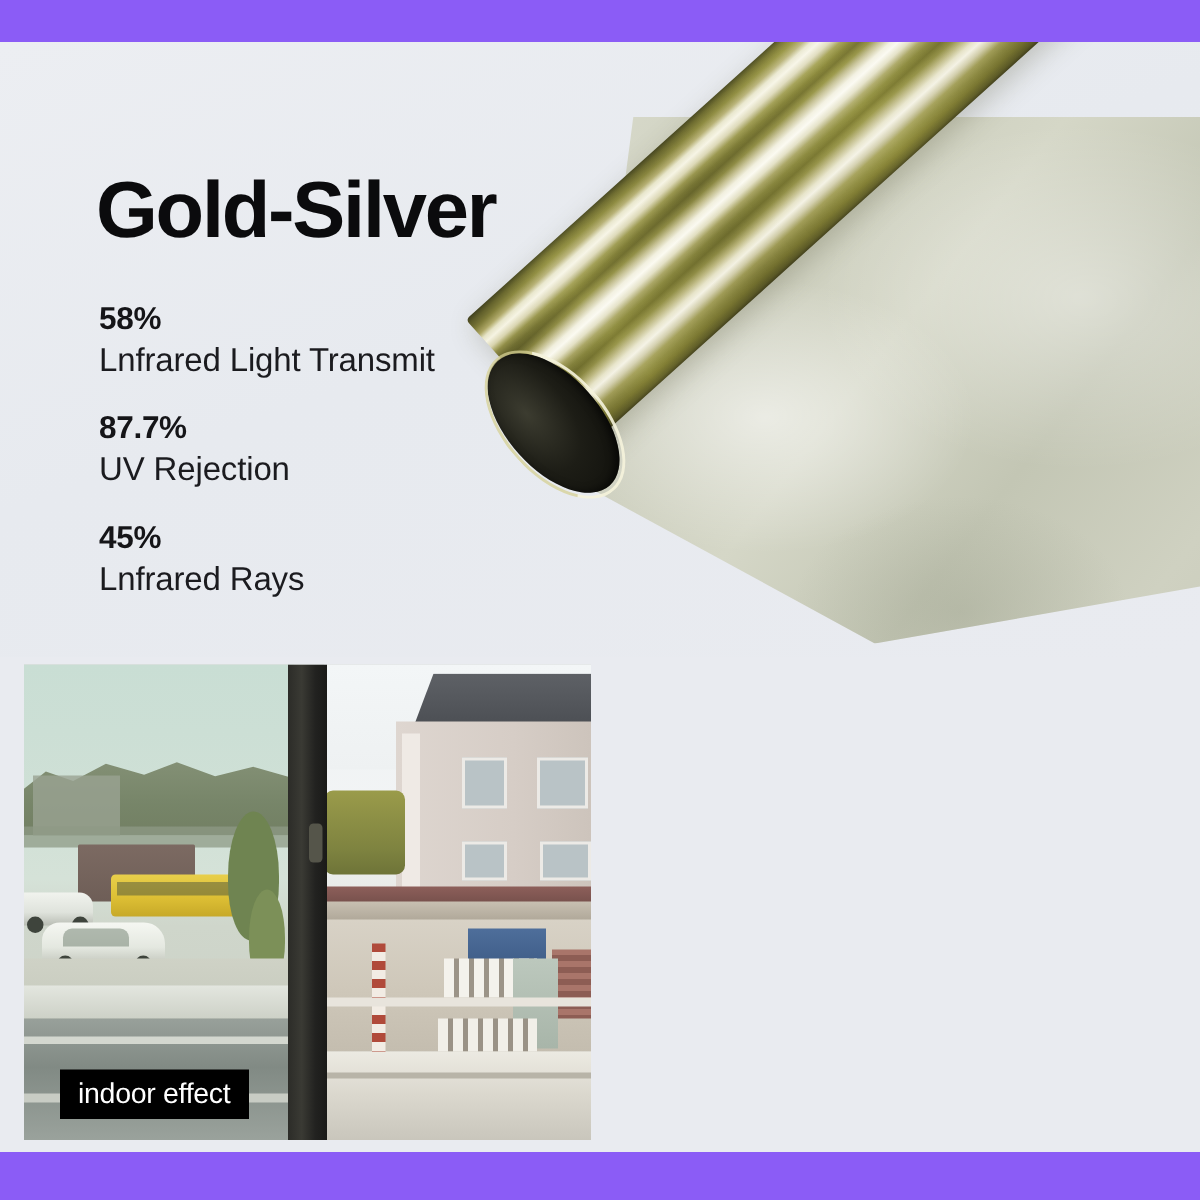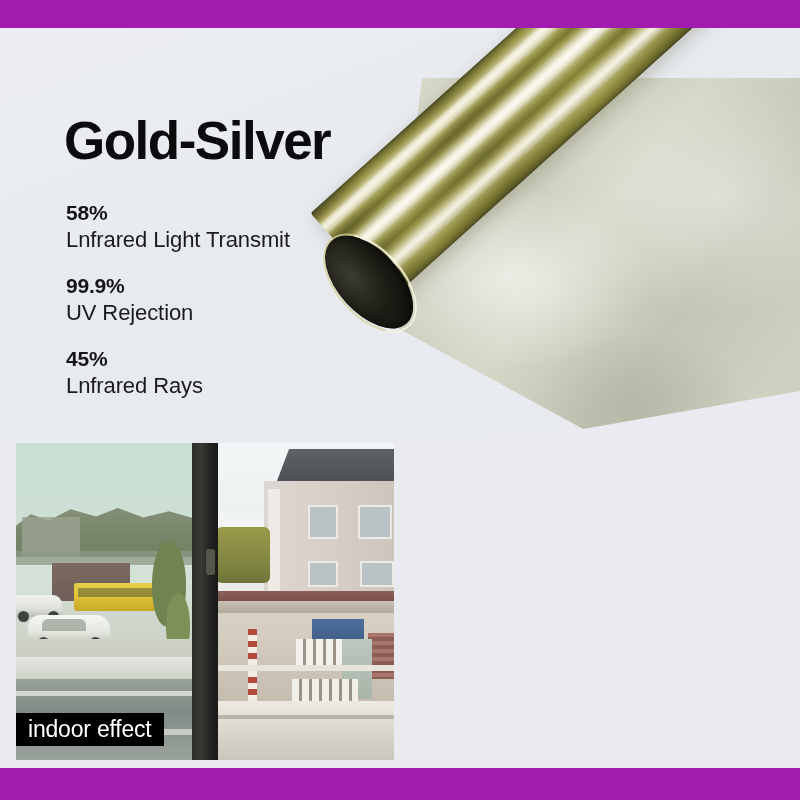--- a/index.html
+++ b/index.html
@@ -10,21 +10,21 @@
     height: 800px;
     background: #ffffff;
     font-family: "Liberation Sans", sans-serif;
     overflow: hidden;
   }
 
   #stage {
     position: relative;
     width: 800px;
     height: 800px;
-    background: #a21caf;
+    background: #8b5cf6;
   }
 
   
   .panel {
     position: absolute;
     left: 0;
     top: 28px;
     width: 800px;
     height: 740px;
     background: #e9ebf0;
@@ -432,26 +432,27 @@
     position: absolute; left: 0; top: 276px; width: 383px; height: 41px;
     background: repeating-linear-gradient(176deg, rgba(255,255,255,0.45) 0px, rgba(255,255,255,0.45) 2px, rgba(90,95,90,0.28) 2px, rgba(90,95,90,0.28) 5px);
     clip-path: polygon(0% 22%, 100% 0%, 100% 100%, 0% 100%);
   }
 
   
   .caption {
     position: absolute;
     background: #000000;
     color: #ffffff;
-    font-size: 23px;
+    font-size: 19px;
     line-height: 33px;
     height: 33px;
     padding: 0 12px;
     white-space: nowrap;
     letter-spacing: -0.2px;
+    margin-left: 24px;
   }
   .caption-indoor  { left: 0px;  top: 270px; }
   .caption-outdoor { right: 0px; top: 270px; }
 </style>
 </head>
 <body>
 
 <div id="stage">
 
   <div class="panel">
@@ -468,21 +469,21 @@
       <div class="title">Gold-Silver</div>
 
       <div class="specs">
 
         <div class="spec">
           <div class="spec-value">58%</div>
           <div class="spec-label">Lnfrared Light Transmit</div>
         </div>
 
         <div class="spec">
-          <div class="spec-value">99.9%</div>
+          <div class="spec-value">87.7%</div>
           <div class="spec-label">UV Rejection</div>
         </div>
 
         <div class="spec">
           <div class="spec-value">45%</div>
           <div class="spec-label">Lnfrared Rays</div>
         </div>
 
       </div>
     </div>

